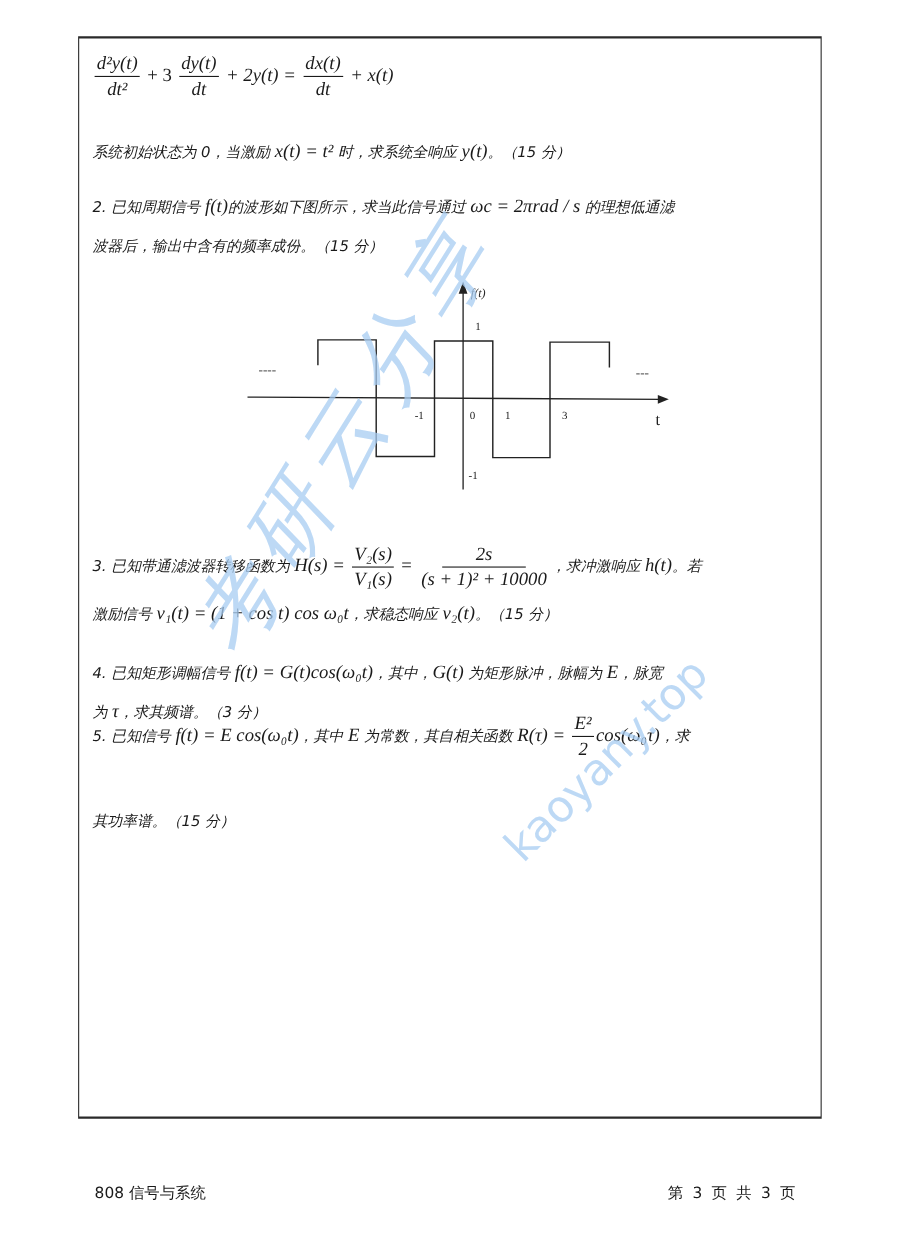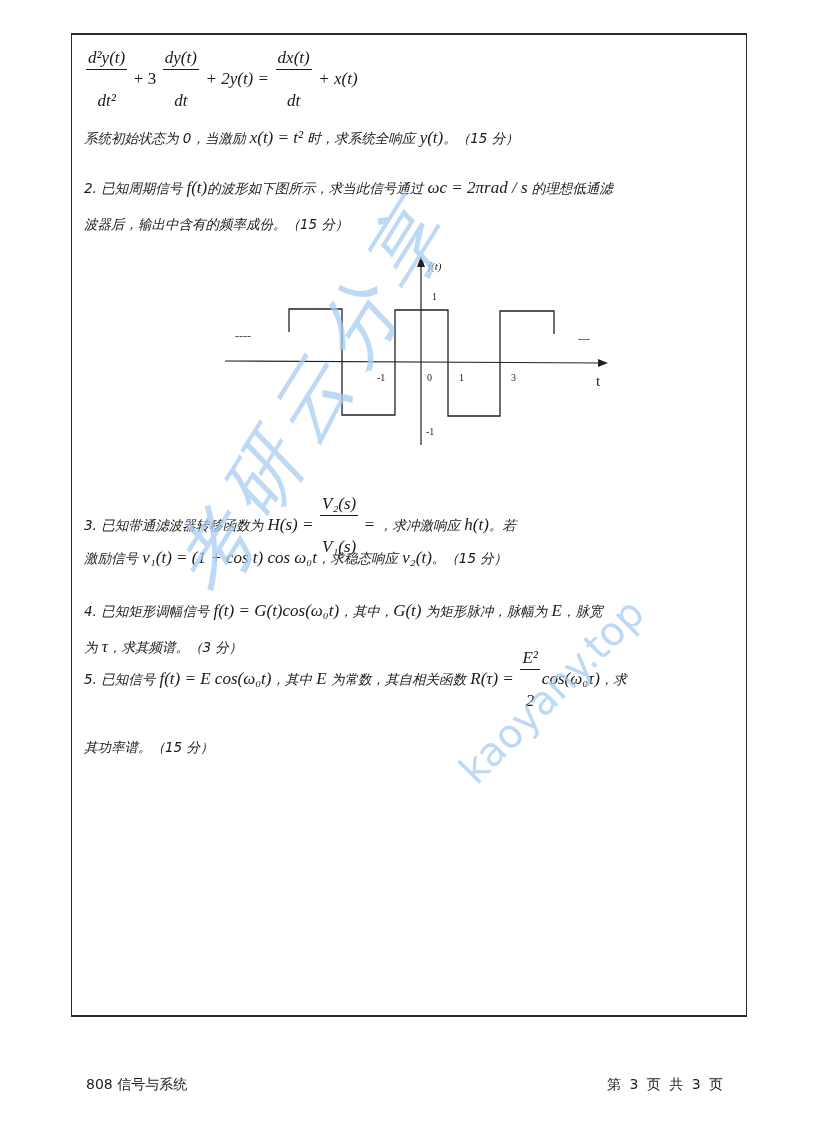--- a/index.html
+++ b/index.html
@@ -4,21 +4,21 @@
 <style>
   html, body { margin: 0; padding: 0; background: #ffffff; }
   body { width: 828px; height: 1144px; position: relative; overflow: hidden;
          font-family: "DejaVu Serif", "Liberation Serif", serif; color: #1a1a1a; }
   .frame { position: absolute; left: 71px; top: 33px; width: 676px; height: 984px;
            border: 1.5px solid #2a2a2a; border-top-width: 2px; border-bottom-width: 2px; box-sizing: border-box; }
   .line { position: absolute; left: 84px; font-size: 14.5px; white-space: nowrap; line-height: 20px; }
   .cn { font-family: "DejaVu Sans", "Liberation Sans", sans-serif; font-size: 13.5px; font-style: italic; }
   .m { font-family: "Liberation Serif", "DejaVu Serif", serif; font-style: italic; font-size: 17px; }
   .mr { font-family: "Liberation Serif", "DejaVu Serif", serif; font-size: 17px; }
-  .frac { display: inline-flex; flex-direction: column; align-items: center; vertical-align: middle; margin: 0 2px; gap: 20px; }
+  .frac { display: inline-flex; flex-direction: column; align-items: center; vertical-align: middle; margin: 0 2px; }
   .frac .num { border-bottom: 1px solid #1a1a1a; padding: 0 2px 1px; line-height: 20px; }
   .frac .den { padding: 1px 2px 0; line-height: 20px; }
   .footer { position: absolute; top: 1076px; font-family: "DejaVu Sans", "Liberation Sans", sans-serif; font-size: 14px; }
   .wm { position: absolute; color: #a8cdf2; opacity: 0.75; pointer-events: none; }
   svg text { font-family: "Liberation Serif", "DejaVu Serif", serif; }
 </style>
 </head>
 <body>
 
 <div class="frame"></div>
@@ -75,21 +75,24 @@
   <text x="376" y="136" font-size="15" fill="#222">t</text>
 </svg>
 
 <div class="line" style="top:494px;">
   <span class="cn">3. 已知带通滤波器转移函数为 </span><span class="m">H(s) =</span>
   <span class="frac m">
       <span class="num">V₂(s)</span>
       <span class="den">V₁(s)</span>
     </span>
   <span class="mr">=</span>
-  <span class="cn">，求冲激响应 </span><span class="m">h(t)</span><span class="cn">。若</span>
+  <span class="frac m">
+      <span class="num" style="padding:0 30px 1px;">2s</span>
+      <span class="den">(s + 1)² + 10000</span>
+    </span><span class="cn">，求冲激响应 </span><span class="m">h(t)</span><span class="cn">。若</span>
 </div>
 <div class="line" style="top:548px;">
   <span class="cn">激励信号 </span><span class="m">v₁(t) = (1 + cos t) cos ω₀t</span><span class="cn">，求稳态响应 </span><span class="m">v₂(t)</span><span class="cn">。（15 分）</span>
 </div>
 
 <div class="line" style="top:601px;">
   <span class="cn">4. 已知矩形调幅信号 </span><span class="m">f(t) = G(t)cos(ω₀t)</span><span class="cn">，其中，</span><span class="m">G(t)</span><span class="cn"> 为矩形脉冲，脉幅为 </span><span class="m">E</span><span class="cn">，脉宽</span>
 </div>
 <div class="line" style="top:637px;">
   <span class="cn">为 </span><span class="m">τ</span><span class="cn">，求其频谱。（3 分）</span>

